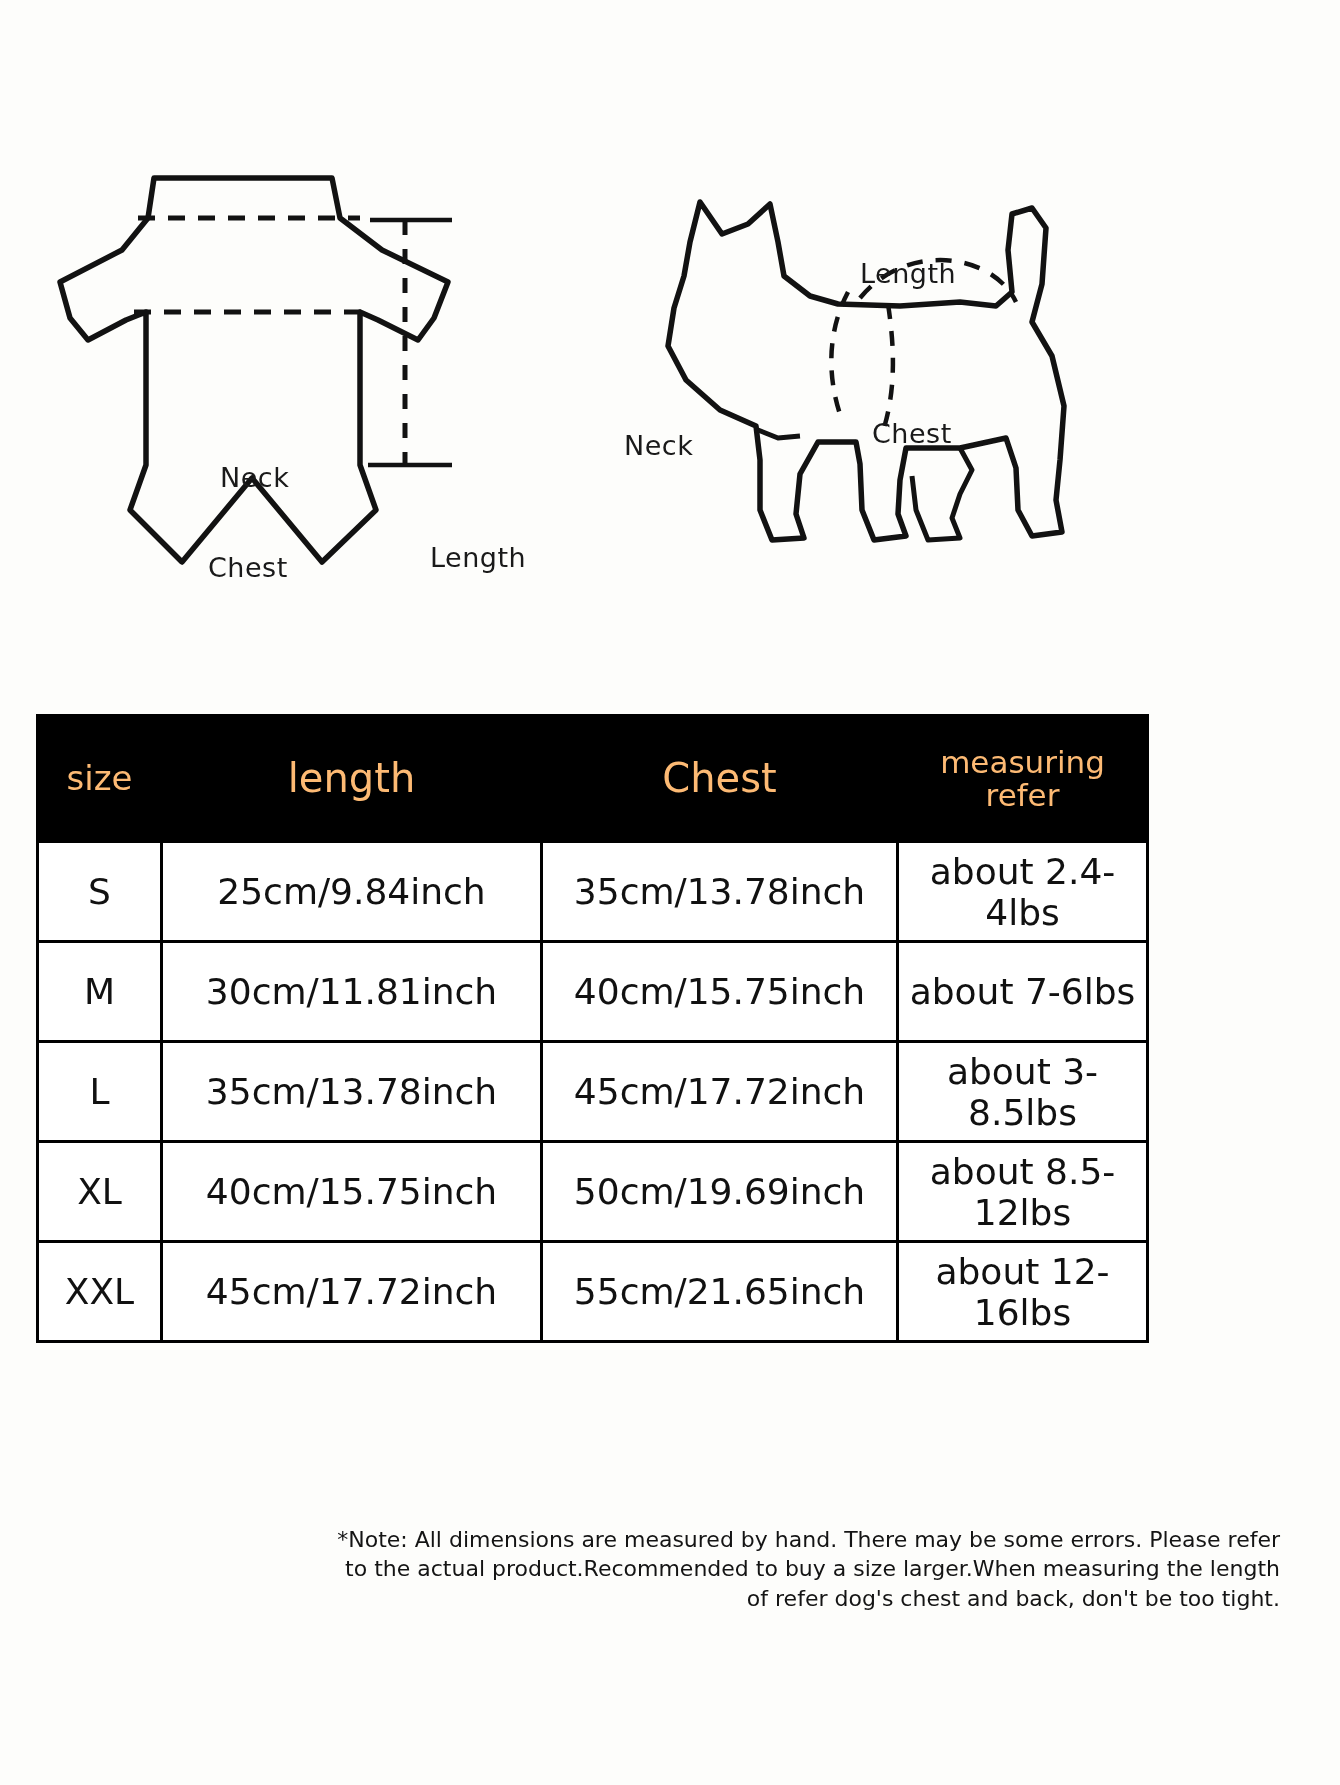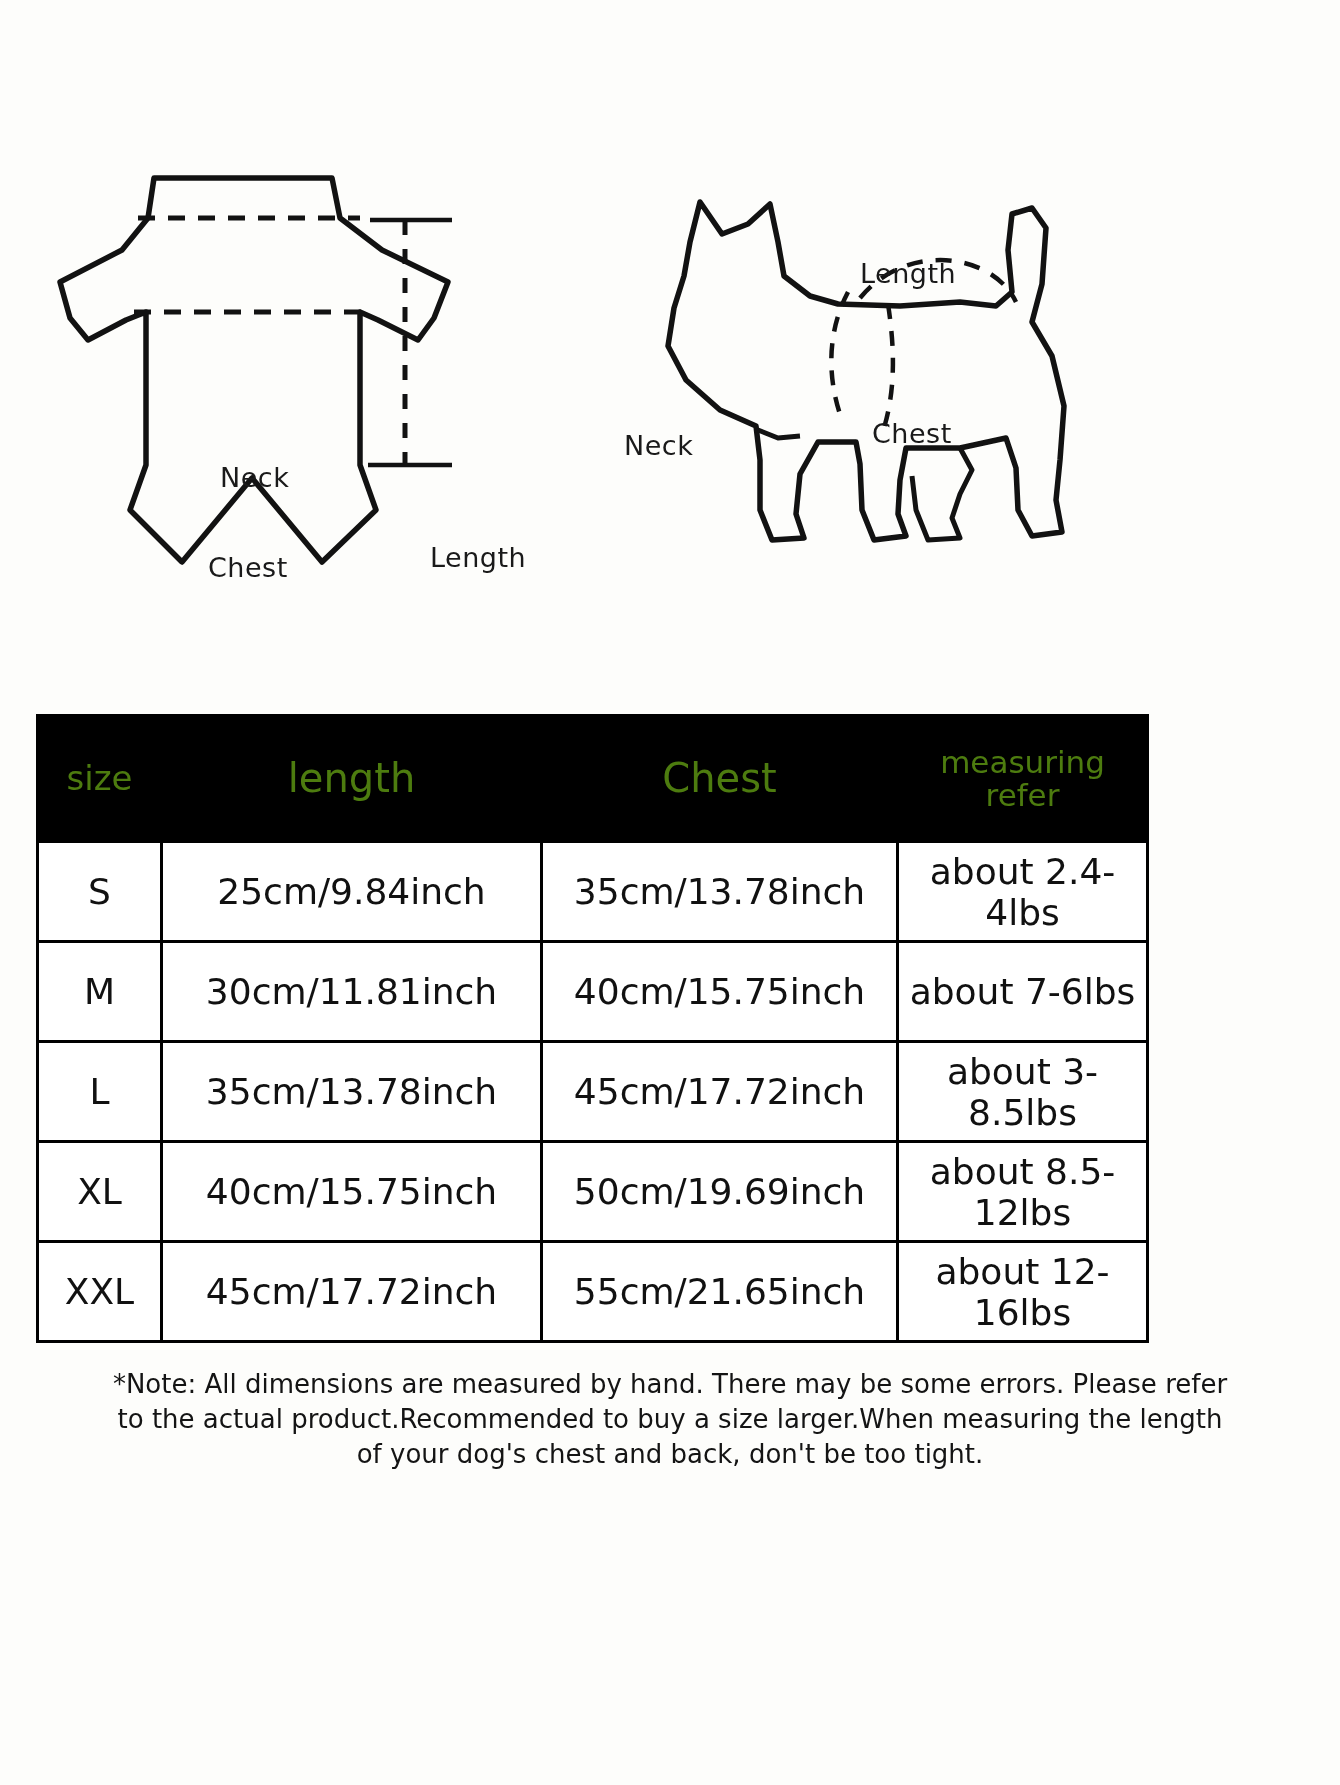--- a/index.html
+++ b/index.html
@@ -74,21 +74,21 @@
   }
   table.size-table th,
   table.size-table td {
     border: 3px solid #000000;
     text-align: center;
     vertical-align: middle;
     font-family: "DejaVu Sans", sans-serif;
   }
   table.size-table thead th {
     background: #000000;
-    color: #4d7c0f;
+    color: #fdba74;
     height: 126px;
     font-weight: 400;
     border-color: #000000;
   }
   thead th .hdr {
     display: block;
     line-height: 1.04;
   }
   .hdr-size   { font-size: 34px; }
   .hdr-length { font-size: 40px; }
@@ -101,25 +101,25 @@
 
   col.c-size   { width: 124px; }
   col.c-length { width: 380px; }
   col.c-chest  { width: 356px; }
   col.c-weight { width: 250px; }
 
   
   .note {
     position: absolute;
     left: 60px;
-    top: 1367px;
+    top: 1525px;
     width: 1220px;
-    text-align: center;
+    text-align: right;
     font-family: "DejaVu Sans", sans-serif;
-    font-size: 26px;
+    font-size: 22px;
     line-height: 1.34;
     color: #141414;
   }
 </style>
 </head>
 <body>
 
 <div class="page">
 
   <div class="diagrams">
@@ -293,16 +293,16 @@
           <td class="cell-value">55cm/21.65inch</td>
           <td class="cell-value">about 12-16lbs</td>
         </tr>
       </tbody>
     </table>
   </div>
 
   <div class="note">
     <div>*Note: All dimensions are measured by hand. There may be some errors. Please refer</div>
     <div>to the actual product.Recommended to buy a size larger.When measuring the length</div>
-    <div>of your dog's chest and back, don't be too tight.</div>
+    <div>of refer dog's chest and back, don't be too tight.</div>
   </div>
 
 </div>
 
 </body></html>

